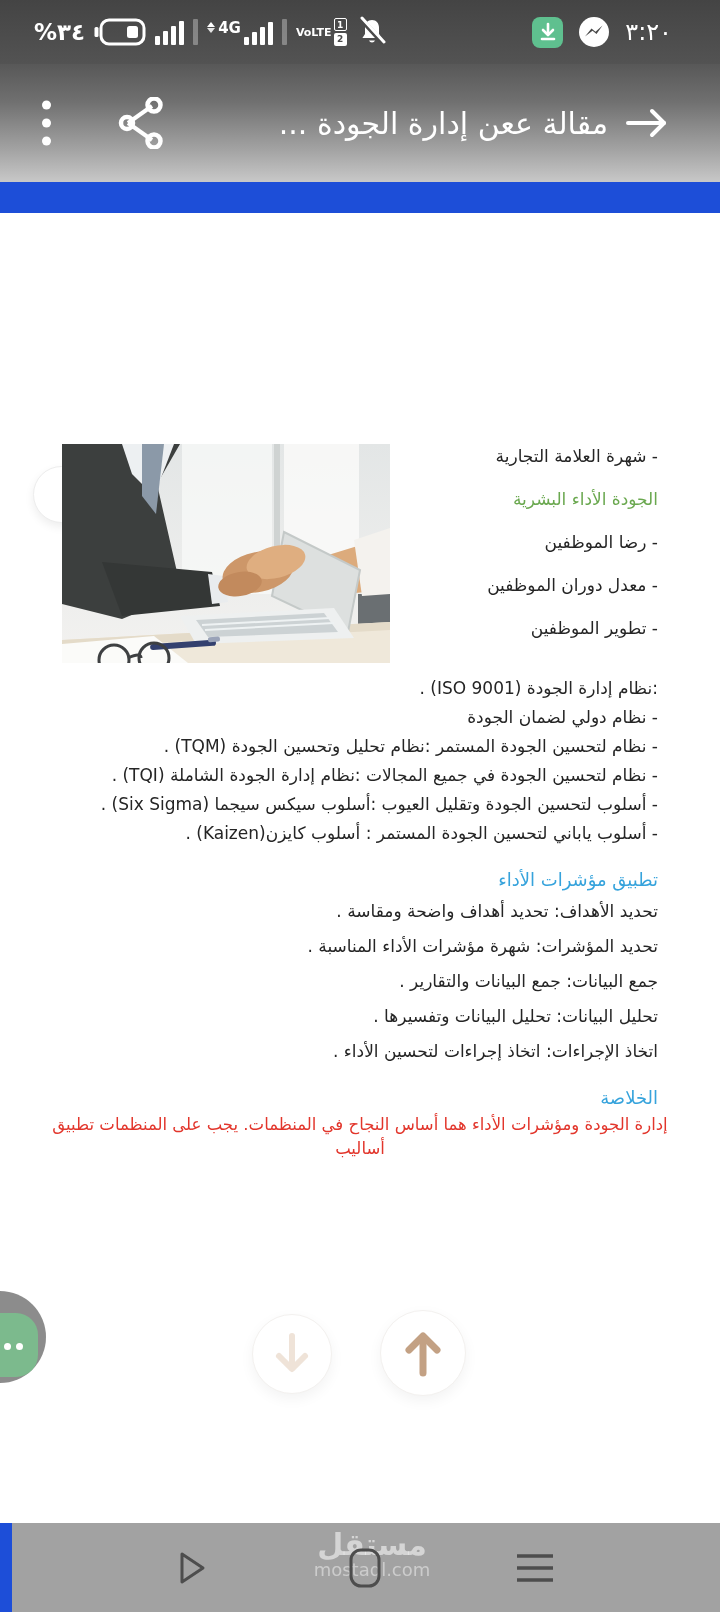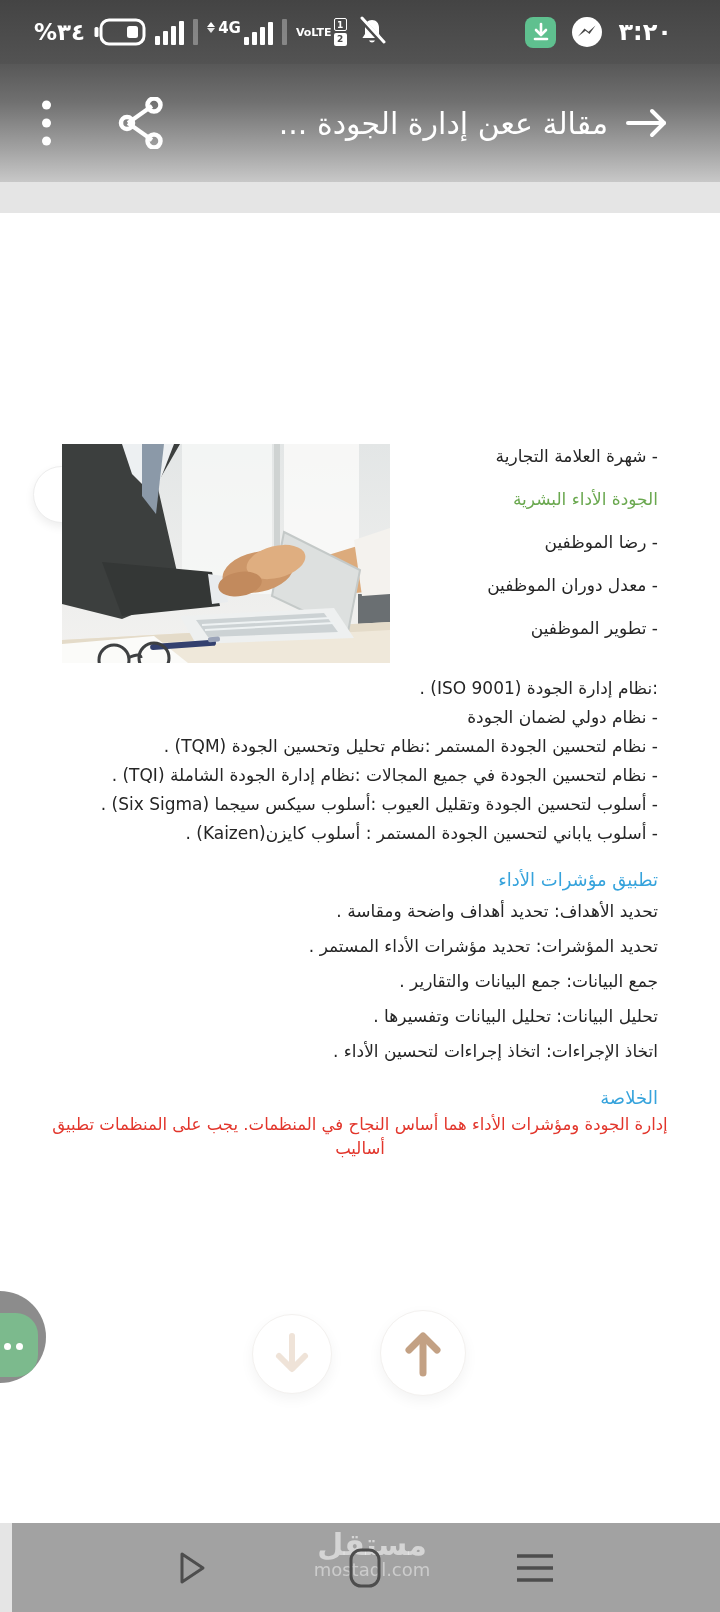--- a/index.html
+++ b/index.html
@@ -1,26 +1,26 @@
 <!DOCTYPE html>
 <html lang="ar" dir="rtl" style="--green-heading: #6aa84f; --blue-heading: #36a3dc; --summary-text: #e2352b; --accent-download: #5fc08f; --assistive-green: #7cba8d;"><head>
 <meta charset="utf-8">
 <style>
   * { margin:0; padding:0; box-sizing:border-box; }
   html,body { width:720px; height:1612px; overflow:hidden; background:#fff;
               font-family:"DejaVu Sans", sans-serif; }
-  .screen { position:relative; width:720px; height:1612px; background:#e5e5e5; overflow:hidden; }
+  .screen { position:relative; width:720px; height:1612px; background:#1d4ed8; overflow:hidden; }
 
   
   .status-bar { position:absolute; top:0; left:0; width:720px; height:64px;
     background:linear-gradient(#444444,#535353); color:#fff; z-index:30; }
   .sb-left { position:absolute; left:34px; top:0; height:64px; display:flex; align-items:center; gap:9px; direction:ltr; }
   .sb-right { position:absolute; right:48px; top:0; height:64px; display:flex; align-items:center; gap:15px; direction:ltr; }
   .sb-batt-pct { font-size:23px; font-weight:700; letter-spacing:1px; }
-  .sb-time { font-size:24px; font-weight:700; }
+  .sb-time { font-size:24px; font-weight:400; }
   .sig-bars { display:flex; align-items:flex-end; gap:3px; height:26px; }
   .sig-bars i { display:block; width:5px; background:#fff; border-radius:1px; }
   .sig-faded { width:5px; height:26px; background:rgba(255,255,255,.32); border-radius:1px; }
   .net4g { display:flex; align-items:flex-end; gap:3px; }
   .net4g .lbl { font-size:15px; font-weight:700; line-height:14px; transform:translateY(-10px); }
   .updown { display:flex; flex-direction:column; gap:1px; transform:translateY(-12px); }
   .updown i { width:0; height:0; border-left:4px solid transparent; border-right:4px solid transparent; display:block; }
   .updown .up { border-bottom:5px solid #fff; }
   .updown .dn { border-top:5px solid rgba(255,255,255,.85); }
   .volte { display:flex; align-items:center; gap:2px; }
@@ -245,21 +245,21 @@
       <div class="line">- نظام دولي لضمان الجودة</div>
       <div class="line">- نظام لتحسين الجودة المستمر :نظام تحليل وتحسين الجودة (TQM) .</div>
       <div class="line">- نظام لتحسين الجودة في جميع المجالات :نظام إدارة الجودة الشاملة (TQI) .</div>
       <div class="line">- أسلوب لتحسين الجودة وتقليل العيوب  :أسلوب سيكس سيجما  (Six Sigma) .</div>
       <div class="line">- أسلوب ياباني لتحسين الجودة المستمر : أسلوب كايزن(Kaizen) .</div>
     </div>
 
     <div class="h-blue blue h2">تطبيق مؤشرات الأداء</div>
     <div class="sec sec3">
       <div class="line">تحديد الأهداف: تحديد أهداف واضحة ومقاسة .</div>
-      <div class="line">تحديد المؤشرات: تحديد مؤشرات الأداء المستمر .</div>
+      <div class="line">تحديد المؤشرات: شهرة مؤشرات الأداء المناسبة .</div>
       <div class="line">جمع البيانات: جمع البيانات والتقارير .</div>
       <div class="line">تحليل البيانات: تحليل البيانات وتفسيرها .</div>
       <div class="line">اتخاذ الإجراءات: اتخاذ إجراءات لتحسين الأداء .</div>
     </div>
 
     <div class="h-blue blue h3">الخلاصة</div>
     <div class="sec sec4">
       <div class="line">إدارة الجودة ومؤشرات الأداء هما أساس النجاح في المنظمات. يجب على المنظمات تطبيق أساليب</div>
     </div>
   </div>

